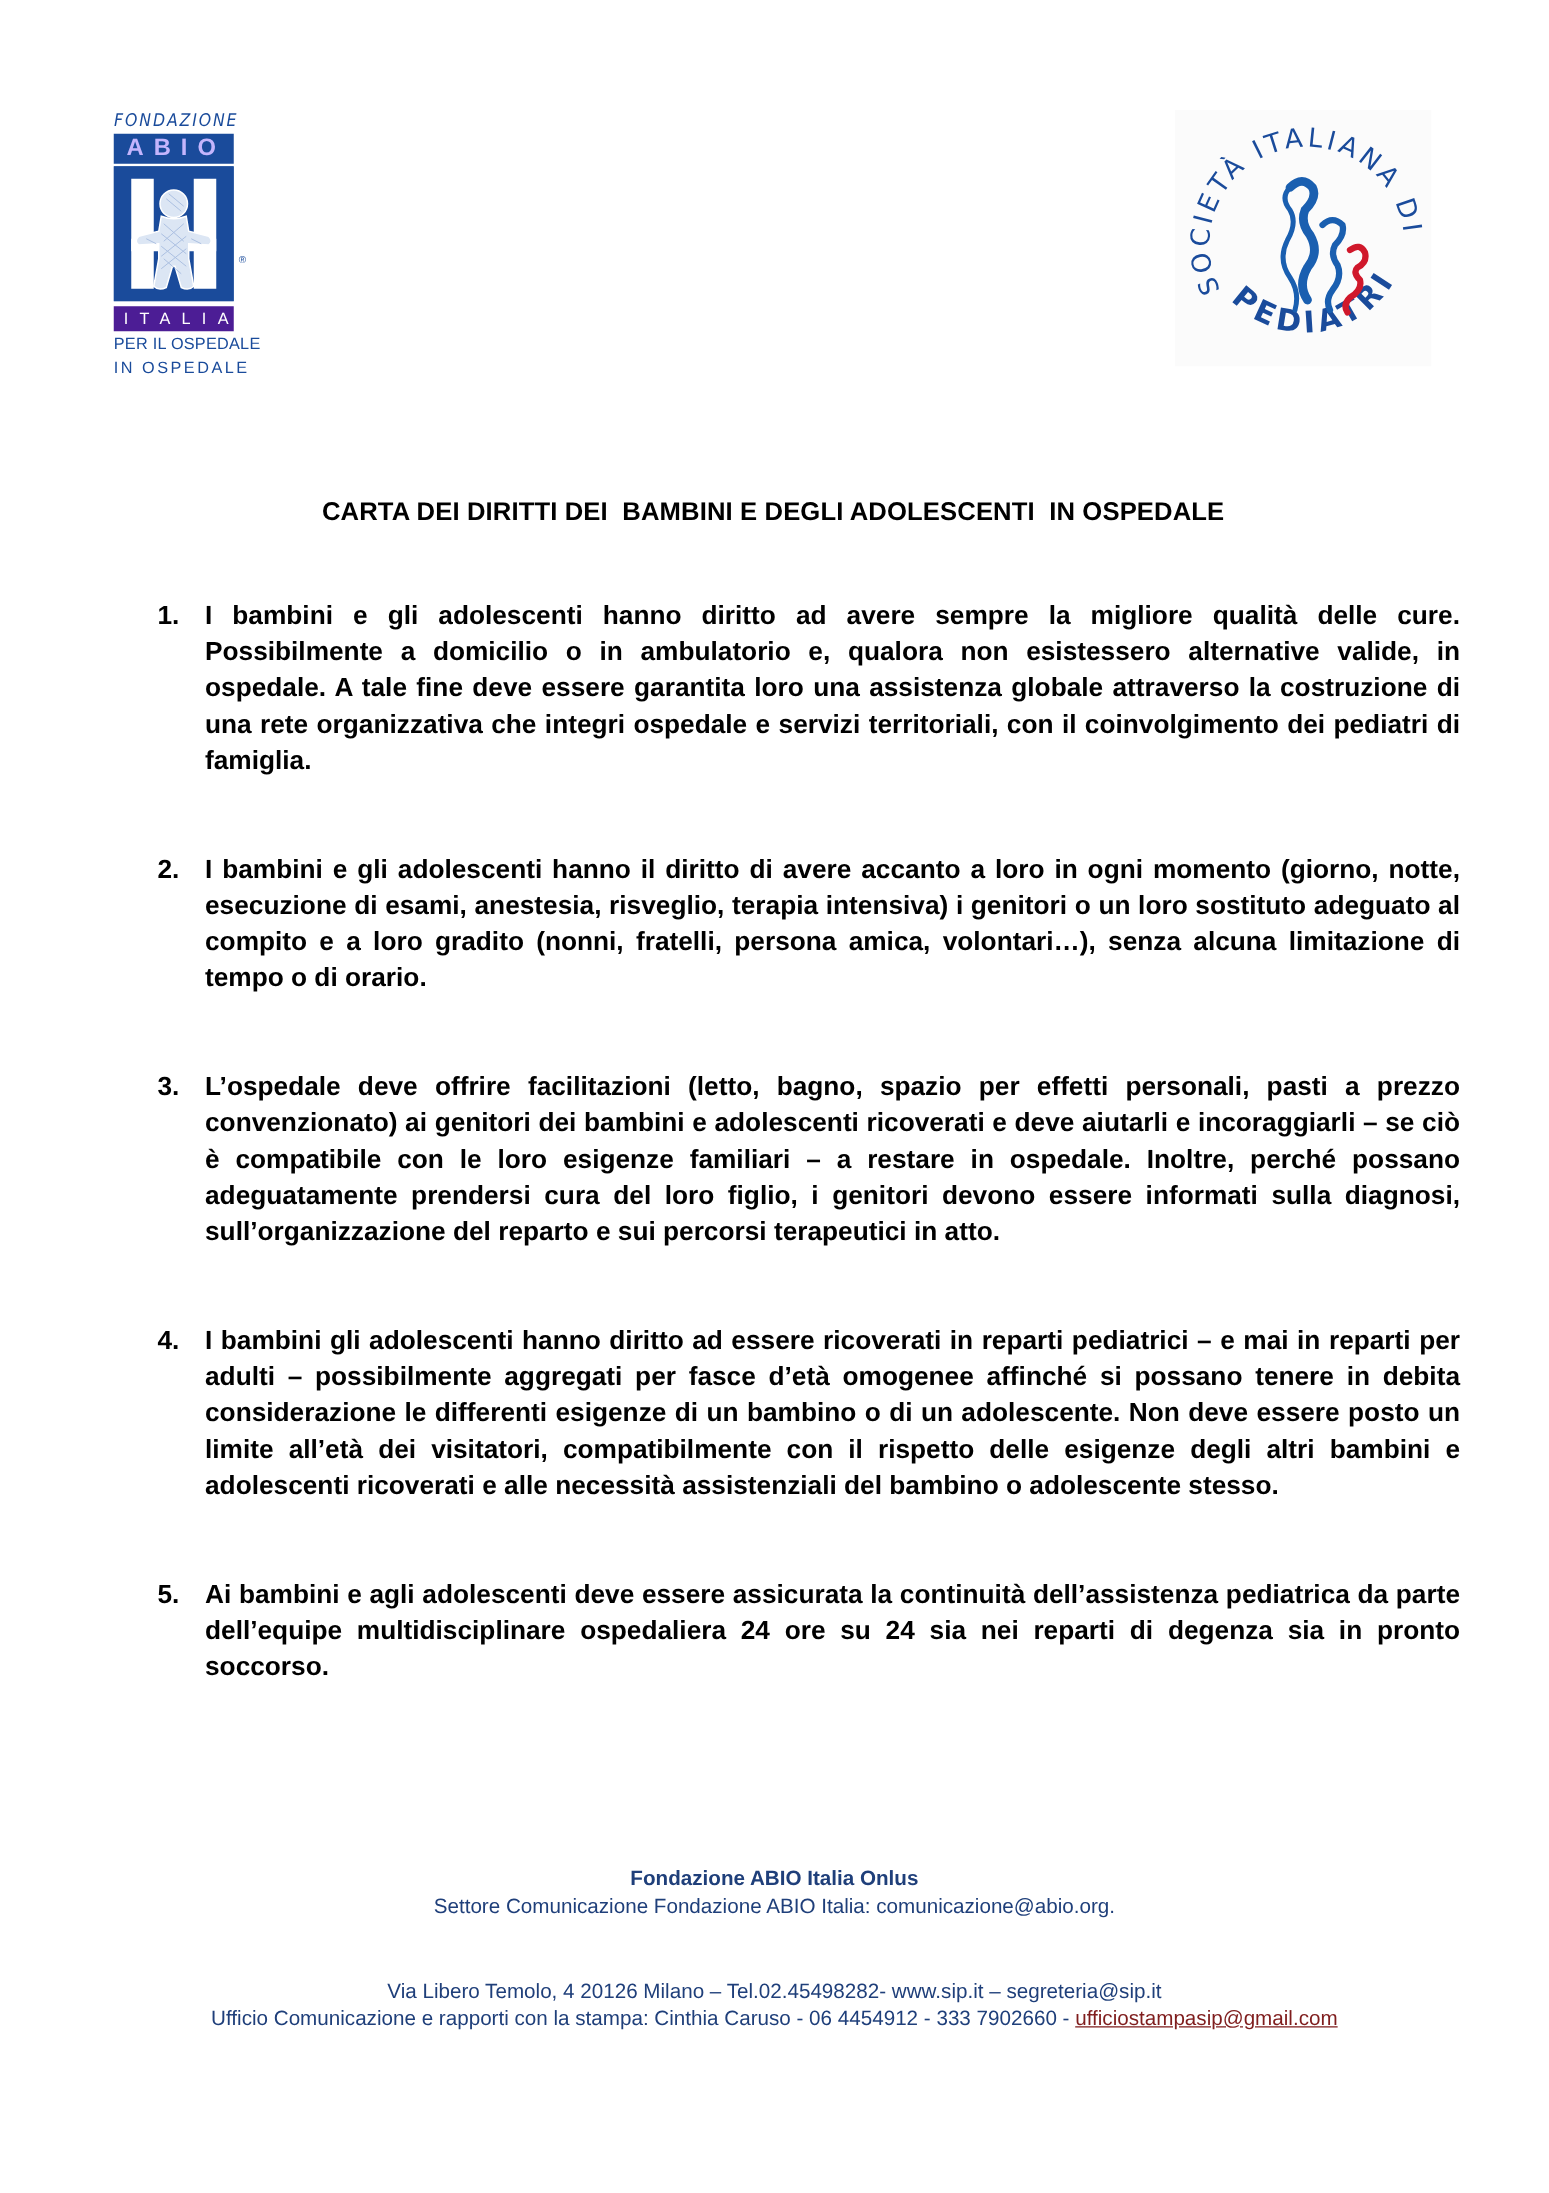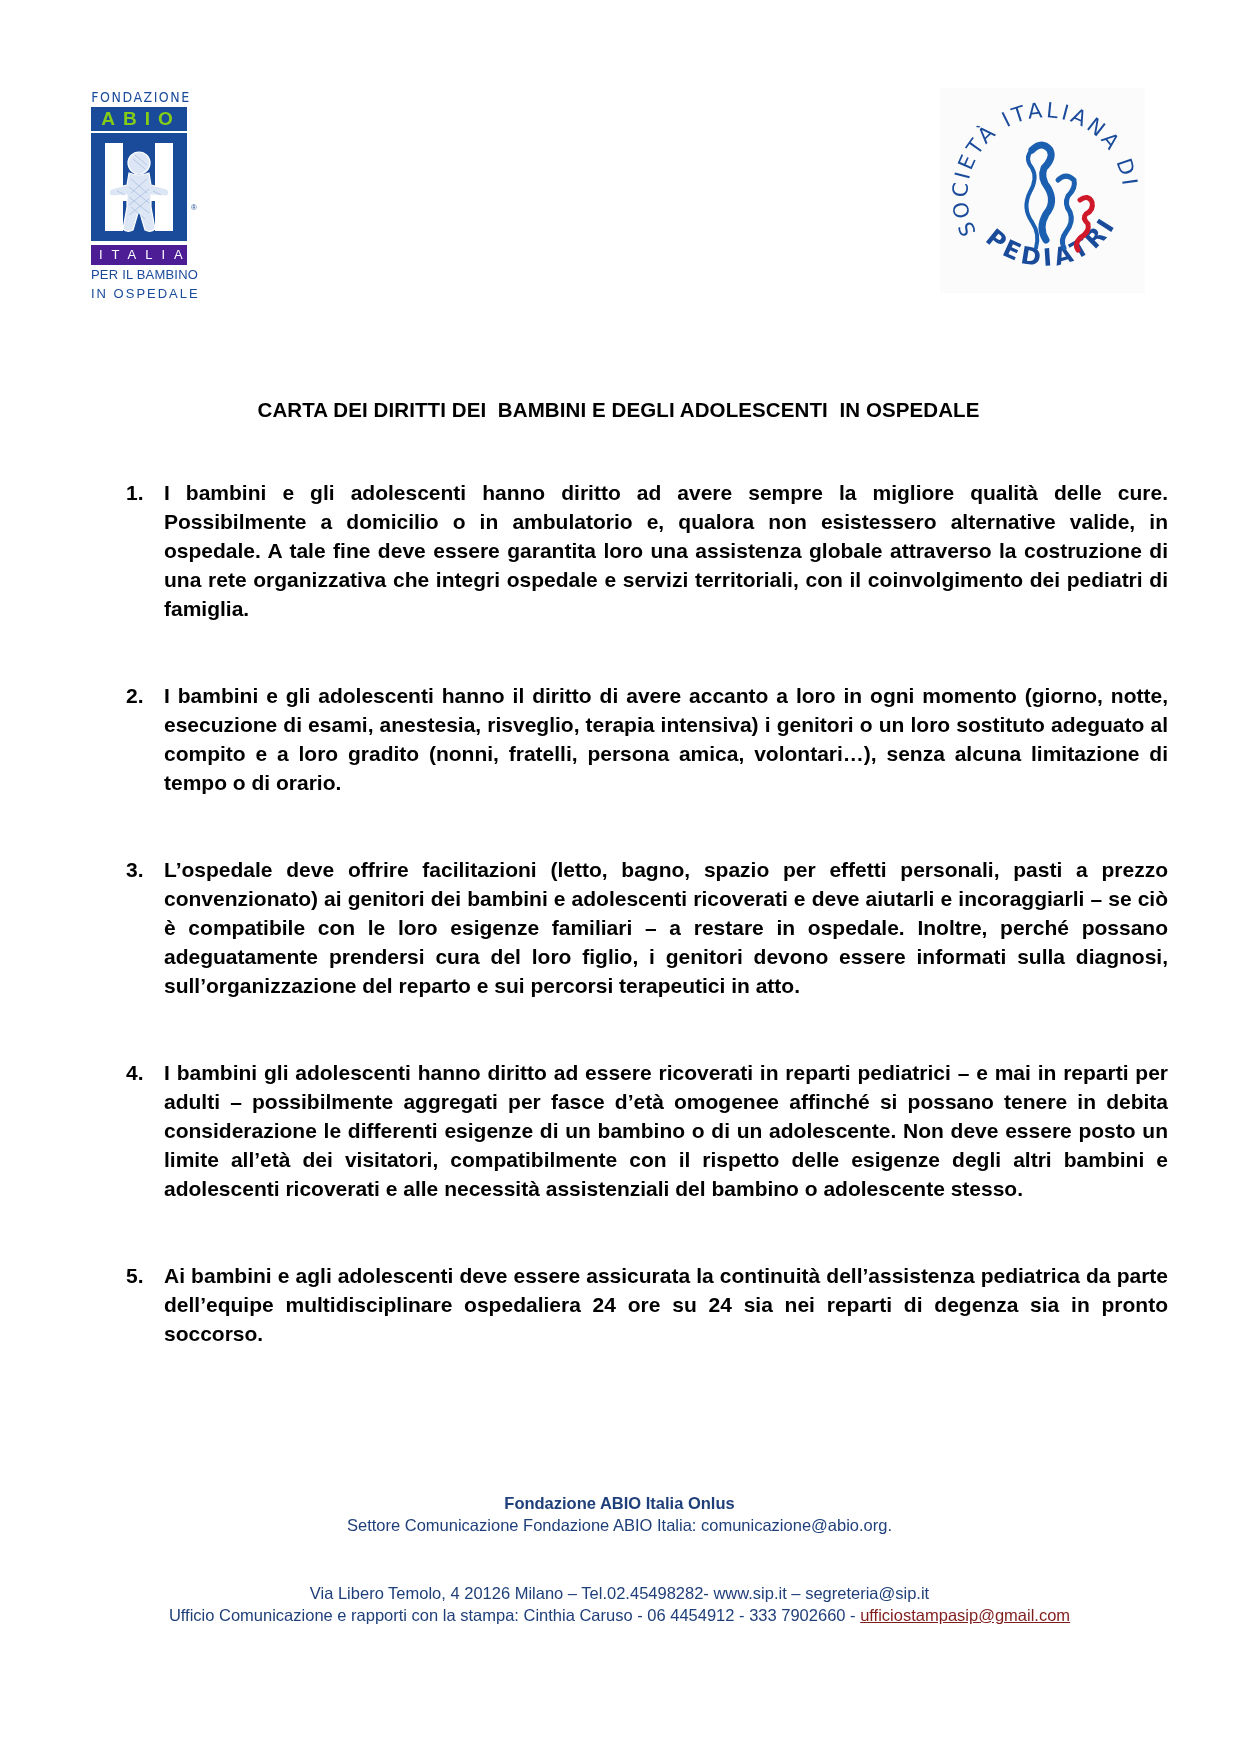--- a/index.html
+++ b/index.html
@@ -2,22 +2,22 @@
 <html><head>
 <meta charset="utf-8">
 <style>
   html, body { margin: 0; padding: 0; background: #ffffff; }
   body { width: 1239px; height: 1754px; position: relative; overflow: hidden;
          font-family: "Liberation Sans", "DejaVu Sans", sans-serif; color: #000; }
 
   
   .abio { position: absolute; left: 91px; top: 89px; width: 100px; }
   .abio .fond { color: #1a4b9b; font-family: "DejaVu Sans Condensed", "DejaVu Sans", sans-serif;
-                font-size: 14px; letter-spacing: 1.5px; text-align: center; line-height: 16px; font-weight: normal; }
-  .abio .abiobar { background: #1a4b9b; color: #84cc16; font-weight: bold; font-size: 19px; letter-spacing: 8px;
+                font-size: 14px; letter-spacing: 1.5px; text-align: center; line-height: 16px; font-weight: normal; font-style: italic; }
+  .abio .abiobar { background: #1a4b9b; color: #c4b5fd; font-weight: bold; font-size: 19px; letter-spacing: 8px;
                    text-align: center; height: 24px; line-height: 24px; margin: 2px 0 2px 0; width: 96px; padding-left: 4px; box-sizing: border-box;}
   .abio .hbox { width: 96px; height: 108px; background: #1a4b9b; position: relative; }
   .abio .hbox svg { position: absolute; left: 0; top: 0; }
   .abio .reg { position: absolute; left: 100px; top: 70px; font-size: 8px; color: #1a4b9b; }
   .abio .italia { background: #4c1d95; color: #fff; font-size: 13px; letter-spacing: 9px; text-align: center;
                   height: 20px; line-height: 20px; margin-top: 4px; width: 96px; padding-left: 8px; box-sizing: border-box; }
   .abio .sub { color: #1a4b9b; font-size: 13px; line-height: 19px; letter-spacing: 0.2px; white-space: nowrap; }
   .abio .sub2 { letter-spacing: 2px; }
 
   
@@ -66,21 +66,21 @@
         <path d="M38 40 Q48 44 58 40 L60 52 L76 56 Q80 60 76 63 L60 62 L60 74 L64 96 Q60 100 54 97 L49 80 L47 80 L42 97 Q36 100 32 96 L36 74 L36 62 L20 63 Q16 60 20 56 L36 52 Z"></path>
       </g>
       <g stroke="#9fb6dc" stroke-width="0.8" fill="none" opacity="0.8">
         <path d="M40 46 L56 60 M38 54 L58 70 M38 64 L58 80 M40 74 L54 86 M42 26 L54 36 M44 22 L56 32"></path>
         <path d="M56 46 L40 60 M58 56 L38 72 M58 66 L38 82 M26 58 L34 62 M62 58 L70 62"></path>
       </g>
     </svg>
     <span class="reg">®</span>
   </div>
   <div class="italia">ITALIA</div>
-  <div class="sub">PER IL BAMBINO</div>
+  <div class="sub">PER IL OSPEDALE</div>
   <div class="sub sub2">IN OSPEDALE</div>
 </div>
 
 <div class="sip">
   <svg width="205" height="205" viewBox="0 0 205 205">
     <defs>
       <path id="ringTop" d="M 40 150 A 78 78 0 1 1 172 148"></path>
       <path id="ringBottom" d="M 30 130 A 82 82 0 0 0 180 128"></path>
     </defs>
     <text font-family="DejaVu Sans, sans-serif" font-size="21" fill="#1a4b9b" letter-spacing="3">

